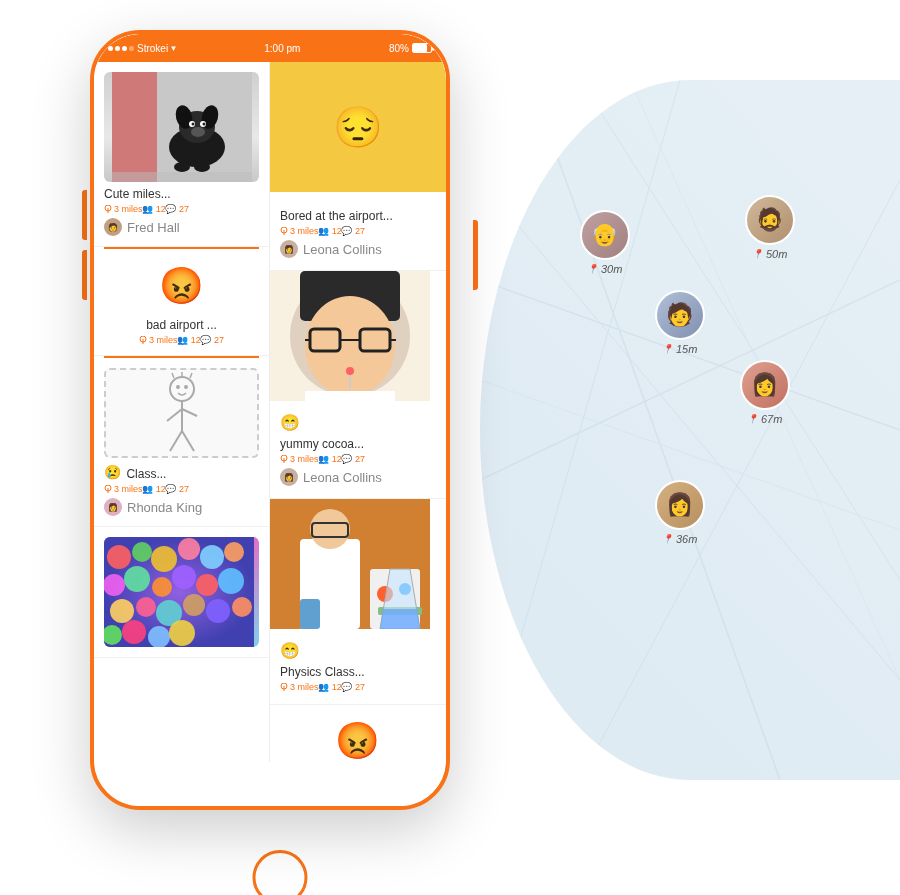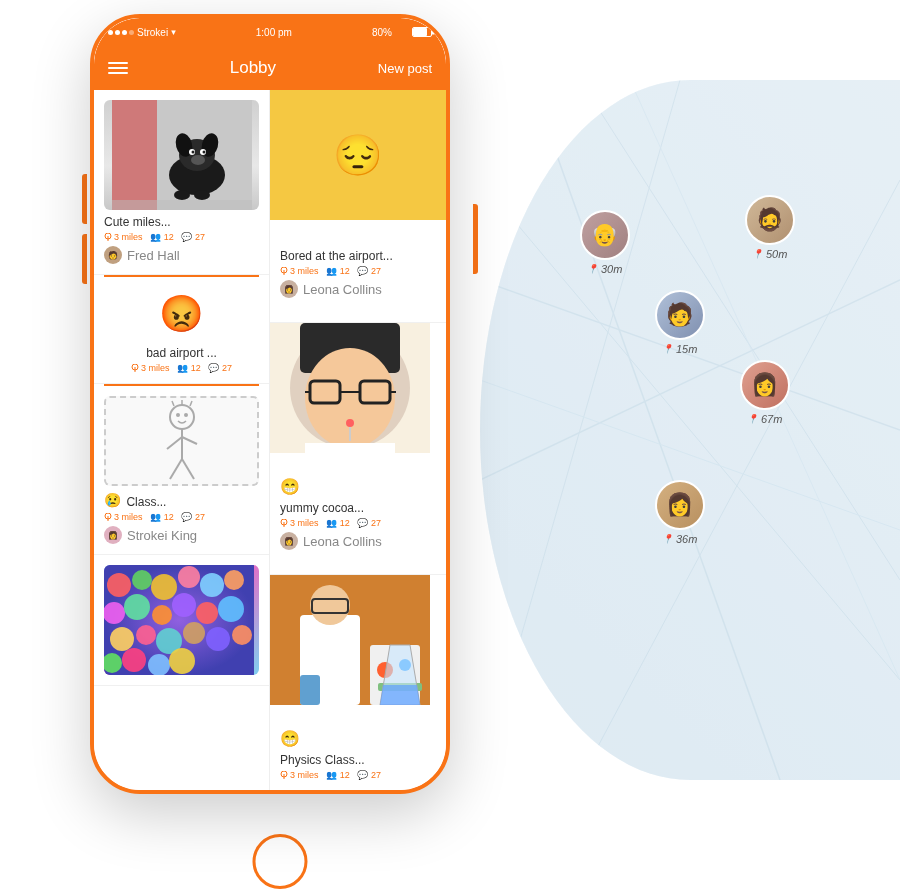--- a/index.html
+++ b/index.html
@@ -68,21 +68,21 @@
     }
     .map-avatar .distance-label::before {
       content: '📍';
       font-size: 9px;
     }
 
     
     .phone-wrapper {
       position: absolute;
       left: 90px;
-      top: 14px;
+      top: 30px;
       width: 380px;
       height: 830px;
     }
 
     .phone-outer {
       width: 360px;
       height: 780px;
       border: 4px solid #F97316;
       border-radius: 50px;
       background: white;
@@ -227,21 +227,21 @@
       border-bottom: 1px solid #f0f0f0;
     }
     .post-title {
       font-size: 12px;
       color: #333;
       margin-top: 5px;
       font-weight: 500;
     }
     .post-meta {
       display: flex;
-      gap: 8px;
+      gap: 0;
       margin-top: 3px;
       font-size: 9px;
       color: #F97316;
     }
     .post-meta span { display: flex; align-items: center; gap: 2px; }
     .post-author {
       display: flex;
       align-items: center;
       gap: 5px;
       margin-top: 4px;
@@ -286,21 +286,21 @@
       display: flex;
       align-items: center;
       justify-content: center;
       font-size: 40px;
       position: relative;
     }
     .right-post-img.airport-img {
       background: #f5c842;
     }
     .right-post-bottom {
-      padding: 24px 10px;
+      padding: 12px 10px;
     }
 
     
     .dog-illustration {
       width: 100%;
       height: 110px;
       background: linear-gradient(180deg, #d0d0d0 0%, #e8e8e8 60%, #c8c8c8 100%);
       border-radius: 6px;
       display: flex;
       align-items: center;
@@ -393,38 +393,29 @@
           <div class="status-dots">
             <div class="status-dot"></div>
             <div class="status-dot"></div>
             <div class="status-dot"></div>
             <div class="status-dot dim"></div>
           </div>
           <span>Strokei</span>
           <span style="font-size:9px;">▾</span>
         </div>
         <span style="font-weight:500;">1:00 pm</span>
-        <div style="display:flex;align-items:center;gap:20px;">
+        <div style="display:flex;align-items:center;gap:3px;">
           <span>80%</span>
           <div style="width:20px;height:10px;border:1.5px solid white;border-radius:2px;position:relative;">
             <div style="position:absolute;right:-4px;top:50%;transform:translateY(-50%);width:3px;height:5px;background:white;border-radius:0 1px 1px 0;"></div>
             <div style="width:80%;height:100%;background:white;border-radius:1px;"></div>
           </div>
         </div>
       </div>
 
-      <div class="nav-bar">
-        <div class="hamburger">
-          <span></span>
-            <span></span>
-            <span></span>
-        </div>
-        <span class="nav-title">Lobby</span>
-        <span class="nav-action">New post</span>
-      </div>
 
       <div class="content-area">
 
         <div class="left-col">
 
           <div class="post-card">
             <div class="dog-illustration">
               <svg viewBox="0 0 140 110" xmlns="http://www.w3.org/2000/svg" width="140" height="110">
 
                 <rect width="140" height="110" fill="#c8c8c8"></rect>
@@ -521,21 +512,21 @@
                     <circle cx="4" cy="3" r="3" fill="none" stroke="#F97316" stroke-width="1"></circle>
                     <line x1="4" y1="3" x2="4" y2="8" stroke="#F97316" stroke-width="1"></line>
                   </svg>
                 <span>3 miles</span>
               </span>
               <span>👥 <span>12</span></span>
               <span>💬 <span>27</span></span>
             </div>
             <div class="post-author">
               <div class="author-avatar" style="background:#e0b0c0;">👩</div>
-              <span class="author-name">Strokei King</span>
+              <span class="author-name">Rhonda King</span>
             </div>
           </div>
 
           <div class="post-card">
             <div style="width:100%;height:110px;border-radius:6px;overflow:hidden;background:linear-gradient(135deg, #80a0f0 0%, #f060c0 50%, #80d0f0 100%);">
               
               <svg viewBox="0 0 150 110" width="150" height="110" xmlns="http://www.w3.org/2000/svg">
                 <rect width="150" height="110" fill="url(#candybg)"></rect>
                 <defs>
                   <radialGradient id="candybg" cx="50%" cy="50%" r="50%">

